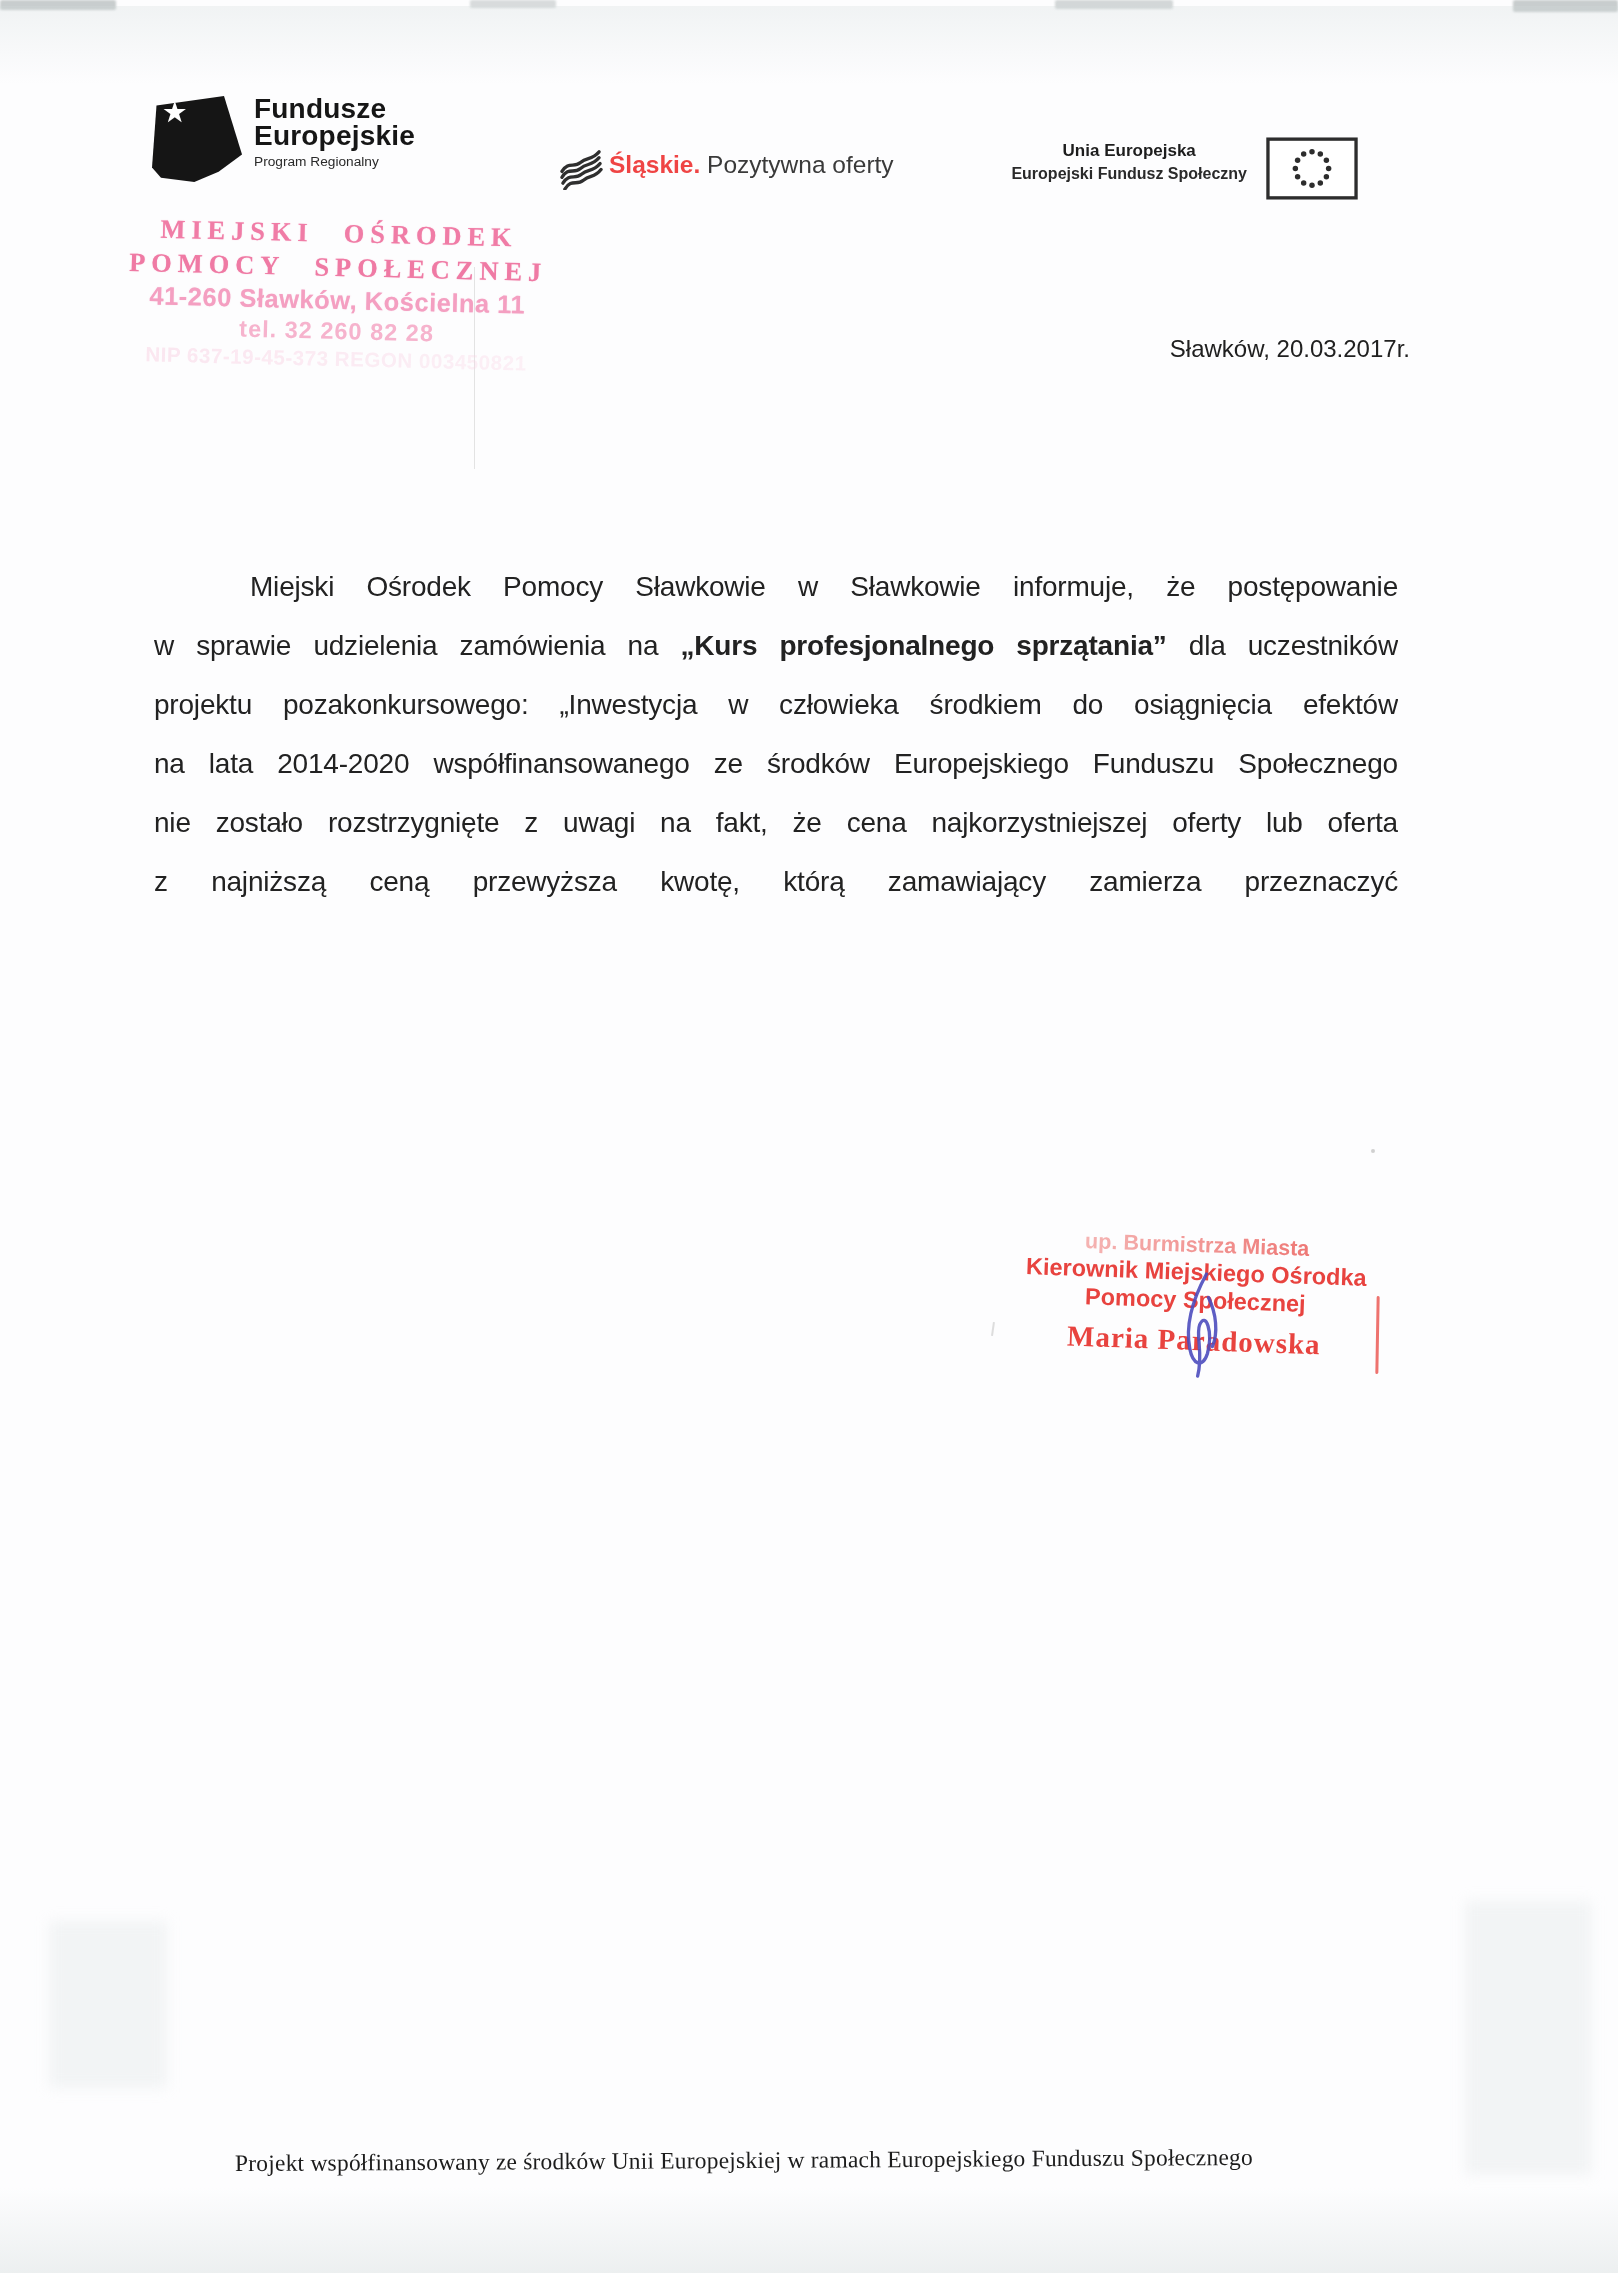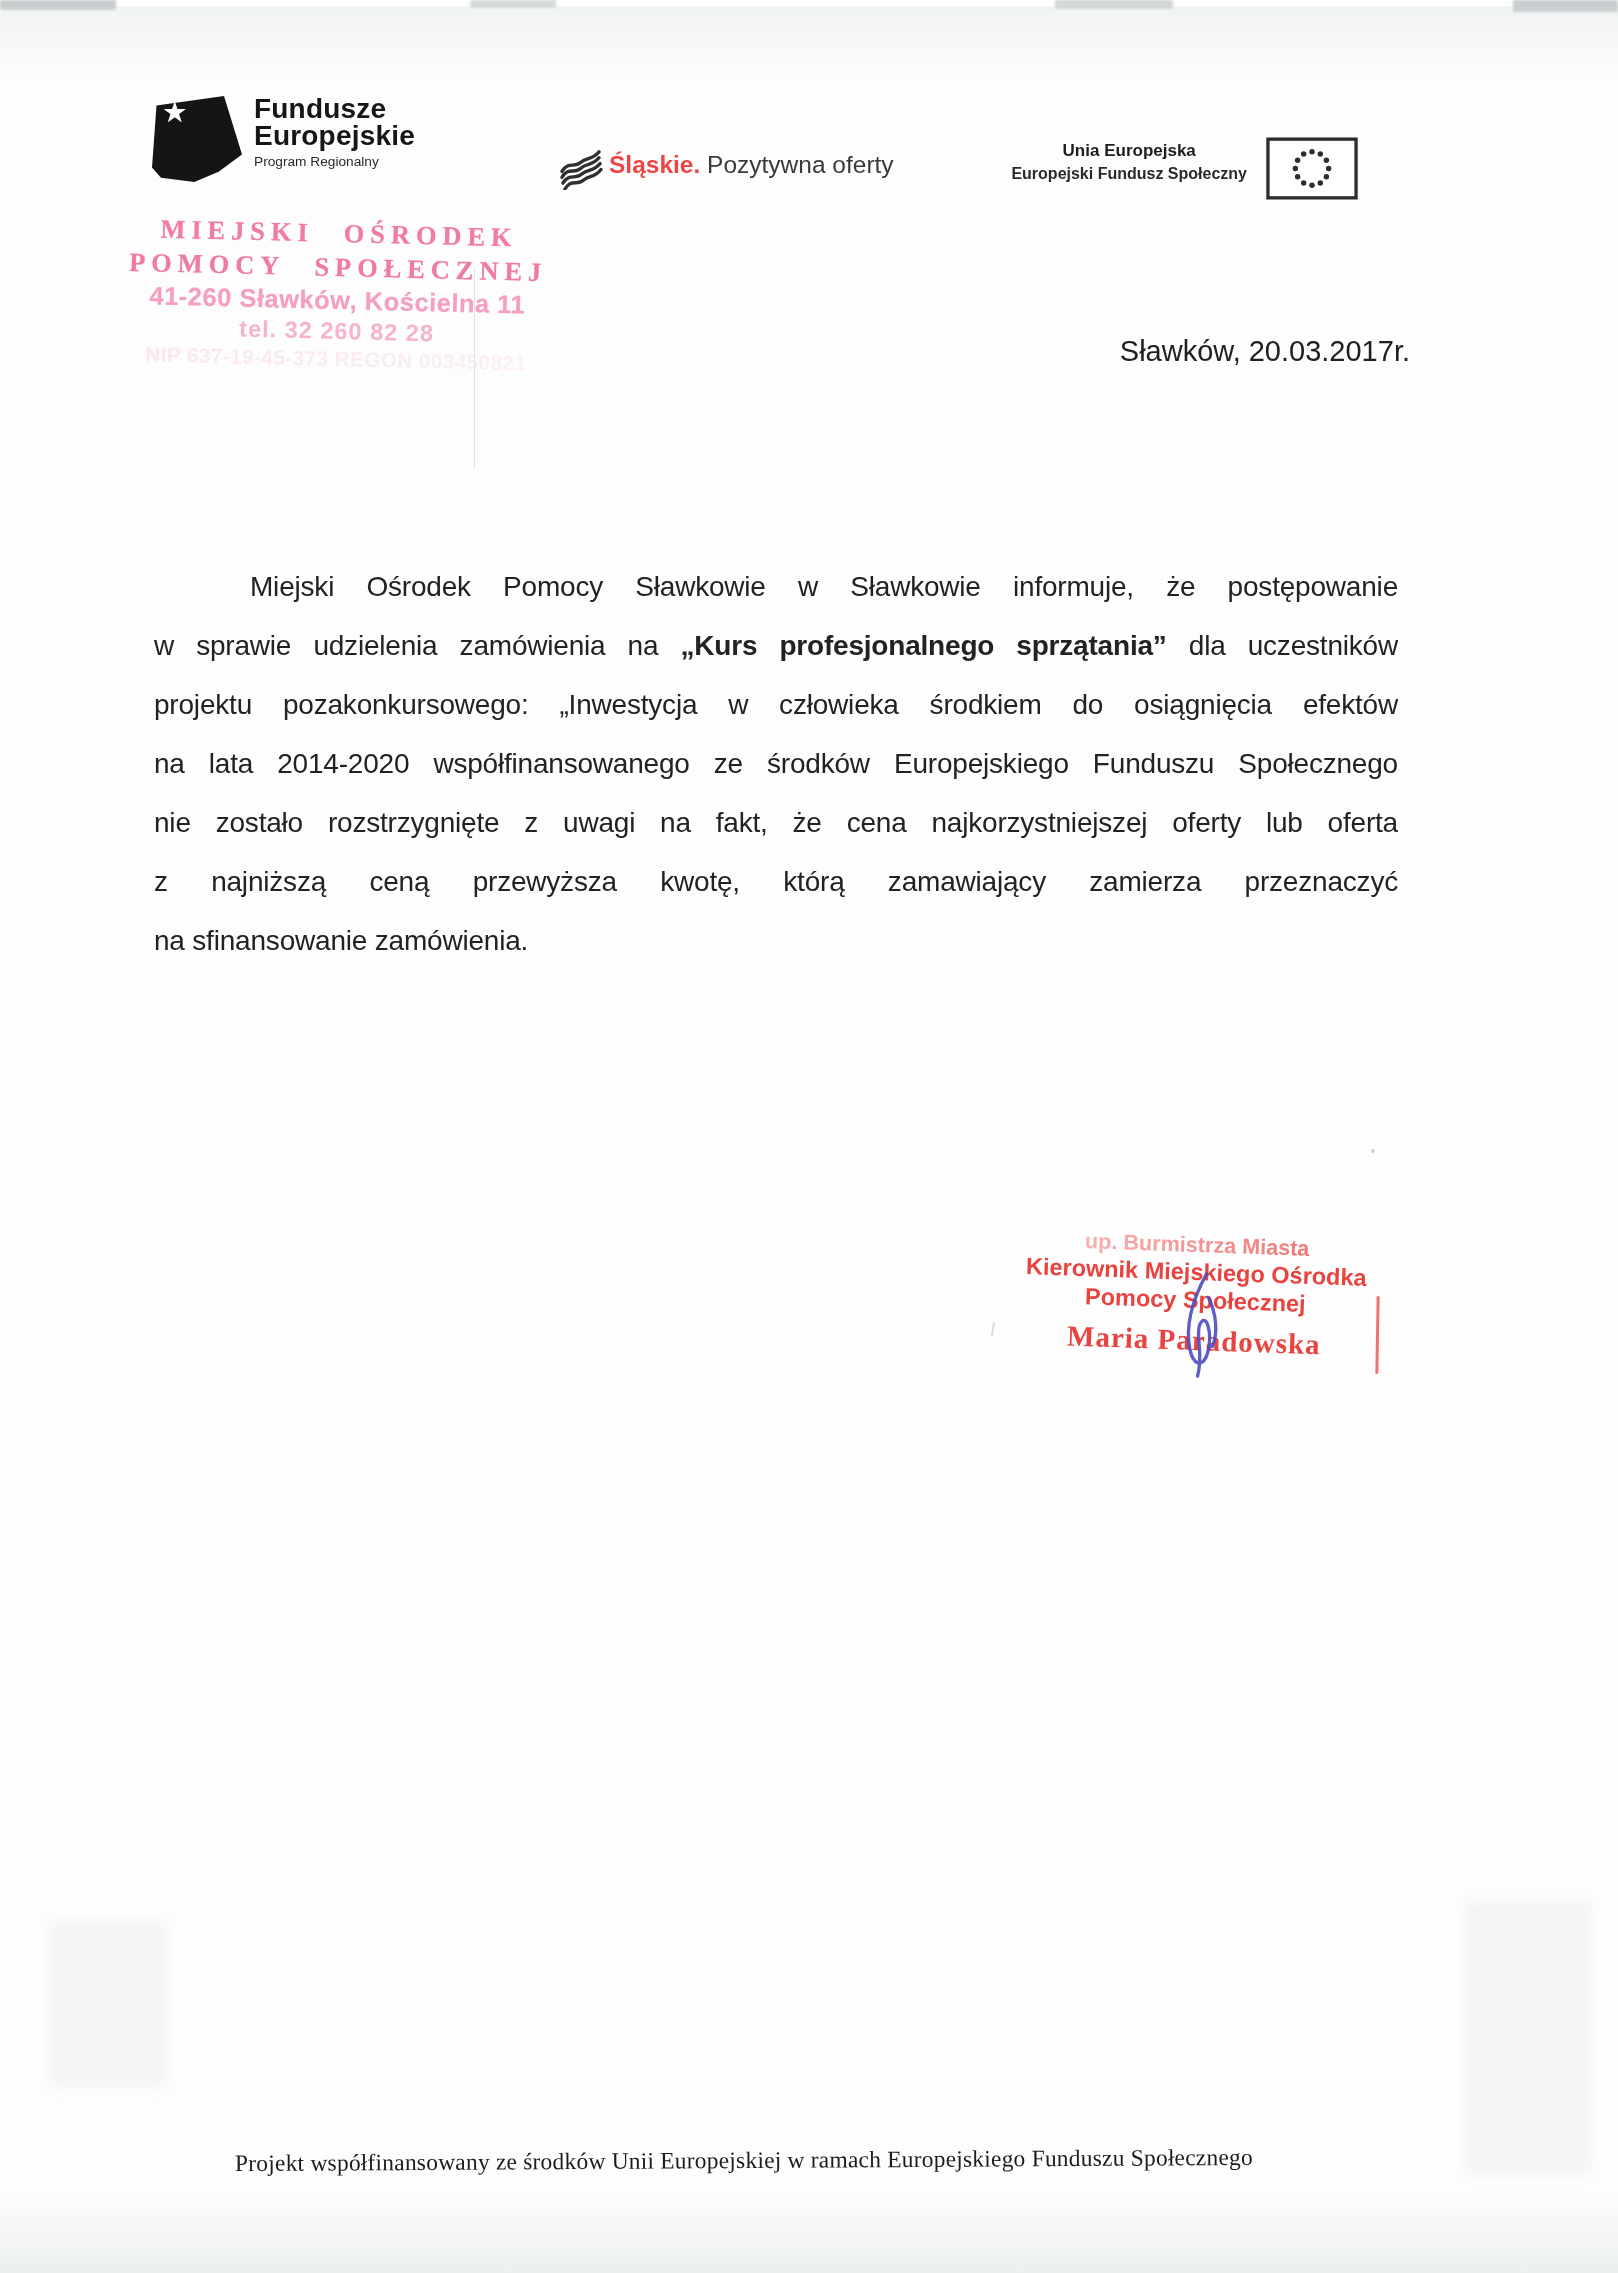--- a/index.html
+++ b/index.html
@@ -50,21 +50,21 @@
     letter-spacing:5.9px; word-spacing:17.6px; color:#f07ca6; line-height:34px;
     text-shadow:0 0 1px rgba(240,124,166,0.55); }
   .os-l2 { color:#ef7aa4; }
   .os-l3 { font-weight:700; font-size:25.5px; color:#f49fc1; line-height:33px; letter-spacing:0.5px;
     text-shadow:0 0 1px rgba(244,159,193,0.5); }
   .os-l4 { font-weight:700; font-size:23.5px; color:#f6b3cd; line-height:28px; letter-spacing:1px; }
   .os-l5 { font-weight:700; font-size:20.6px; color:#f9d3e4; line-height:27.4px; letter-spacing:0.5px; opacity:0.85;
     -webkit-mask-image:linear-gradient(90deg, rgba(0,0,0,0.65), rgba(0,0,0,0.35)); }
 
   
-  .date-line { top:335px; right:208px; font-size:29px; color:#202020; }
+  .date-line { top:335px; right:208px; font-size:24px; color:#202020; }
 
   
   .body-block { left:154px; top:557px; width:1244px; font-size:28px; letter-spacing:-0.2px; color:#222; }
   .jline { text-align:justify; text-align-last:justify; line-height:59px; height:59px; overflow:hidden; }
   .jline.indent { padding-left:96px; }
   .jline.last { text-align:left; text-align-last:left; }
   .jline b { font-weight:700; }
 
   
   .sig-stamp { left:1014px; top:1233px; width:363px; transform:rotate(2deg);
@@ -158,21 +158,20 @@
 
   <div class="abs date-line">Sławków, 20.03.2017r.</div>
 
   <div class="abs body-block">
     <div class="jline indent">Miejski Ośrodek Pomocy Sławkowie w Sławkowie informuje, że postępowanie</div>
     <div class="jline"><span>w sprawie udzielenia zamówienia na </span><b>„Kurs profesjonalnego sprzątania”</b><span> dla uczestników</span></div>
     <div class="jline">projektu pozakonkursowego: „Inwestycja w człowieka środkiem do osiągnięcia efektów</div>
     <div class="jline">na lata 2014-2020 współfinansowanego ze środków Europejskiego Funduszu Społecznego</div>
     <div class="jline">nie zostało rozstrzygnięte z uwagi na fakt, że cena najkorzystniejszej oferty lub oferta</div>
     <div class="jline">z najniższą ceną przewyższa kwotę, którą zamawiający zamierza przeznaczyć</div>
-    <div class="jline last">na sfinansowanie zamówienia.</div>
   </div>
 
   <div class="abs sig-stamp">
     <div class="ss-l1">up. Burmistrza Miasta</div>
     <div class="ss-l2">Kierownik Miejskiego Ośrodka</div>
     <div class="ss-l3">Pomocy Społecznej</div>
     <div class="ss-name">Maria Paradowska</div>
   </div>
 
   <svg class="abs sig-scribble" width="63" height="110" viewBox="0 0 64 112">

